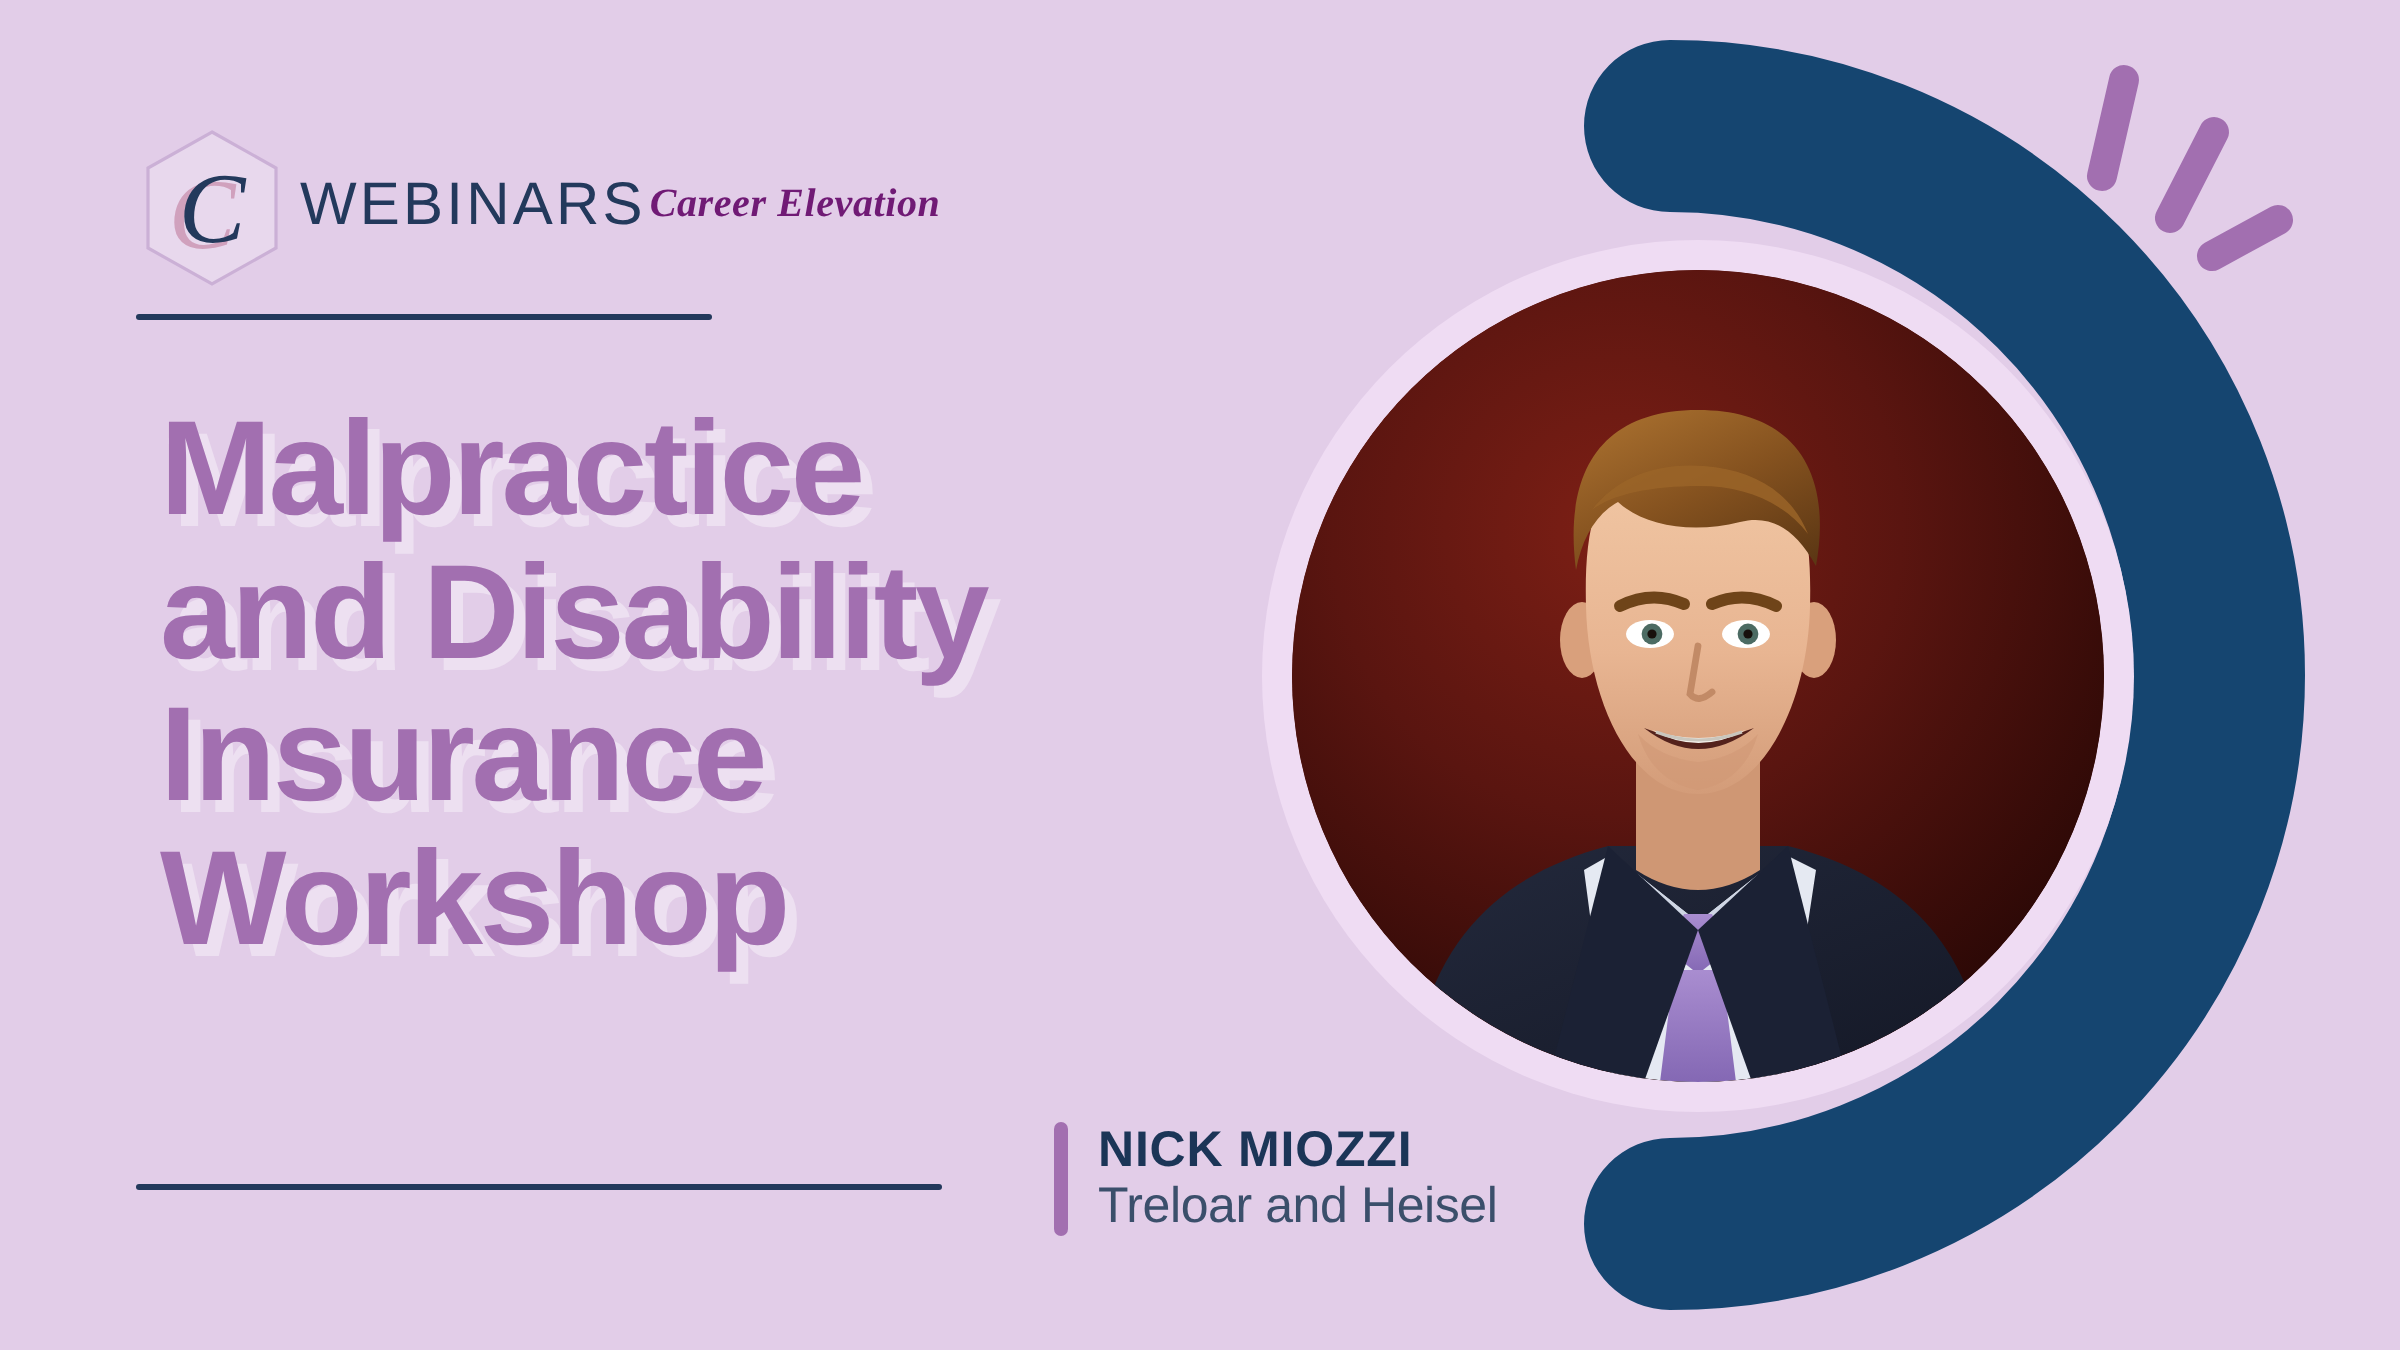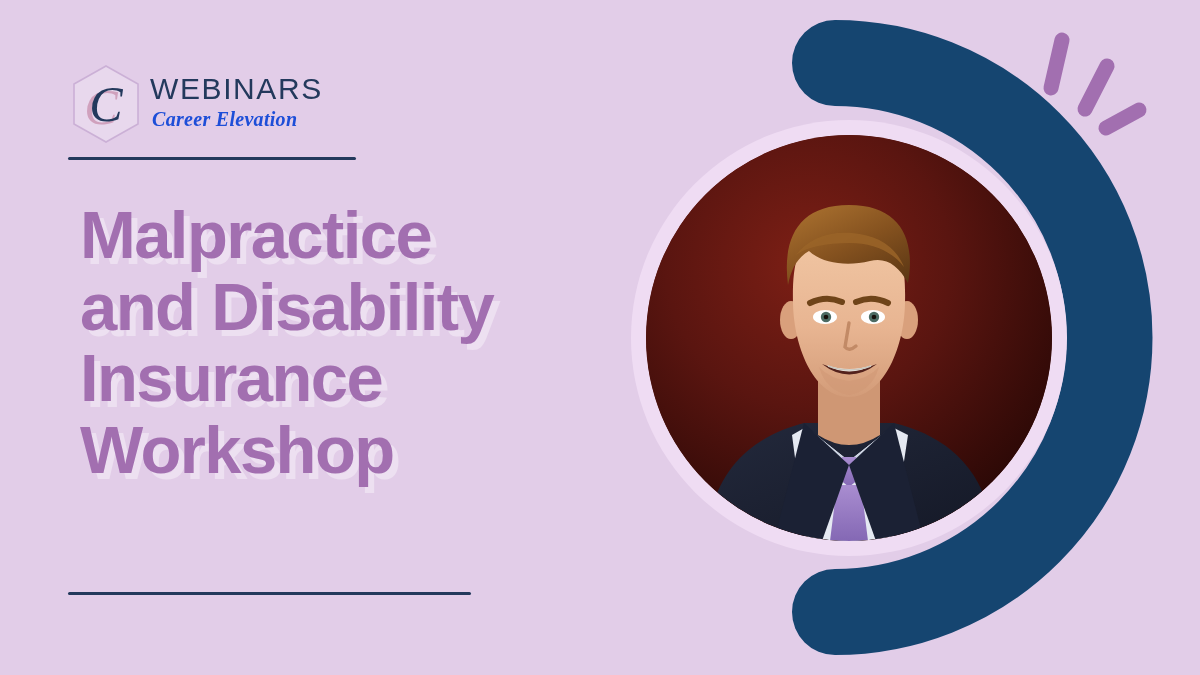--- a/index.html
+++ b/index.html
@@ -36,38 +36,38 @@
     gap: 6px;
   }
   .logo-mark {
     position: relative;
     width: 76px;
     height: 84px;
     flex: 0 0 auto;
   }
   .logo-words {
     display: flex;
-    flex-direction: column;
+    flex-direction: row;
     justify-content: flex-start;
     padding-bottom: 2px;
   }
   .logo-webinars {
     font-family: "Liberation Sans", sans-serif;
     font-size: 30px;
     font-weight: 400;
     letter-spacing: 1.6px;
     color: #23395c;
     line-height: 1.02;
   }
   .logo-tagline {
     font-family: "Liberation Serif", serif;
     font-style: italic;
     font-weight: 700;
     font-size: 20px;
-    color: #1d4ed8;
+    color: #701a75;
     letter-spacing: 0.3px;
     line-height: 1.25;
     margin-top: 2px;
     margin-left: 2px;
   }
 
   
   .rule {
     position: absolute;
     height: 3px;
@@ -189,20 +189,27 @@
   </div>
 
   <div class="rule rule-top"></div>
   <div class="rule rule-bottom"></div>
 
   <h1 class="headline">Malpractice
 and Disability
 Insurance
 Workshop</h1>
 
+  <div class="speaker">
+    <div class="speaker-bar"></div>
+    <div class="speaker-text">
+      <div class="speaker-name">NICK MIOZZI</div>
+      <div class="speaker-org">Treloar and Heisel</div>
+    </div>
+  </div>
 
   <div class="headshot-wrap">
     <div class="headshot">
       <svg viewBox="0 0 406 406" aria-hidden="true">
         <defs>
           <radialGradient id="bgGrad" cx="40%" cy="32%" r="78%">
             <stop offset="0%" stop-color="#7d1f15"></stop>
             <stop offset="45%" stop-color="#5a1510"></stop>
             <stop offset="100%" stop-color="#230604"></stop>
           </radialGradient>

